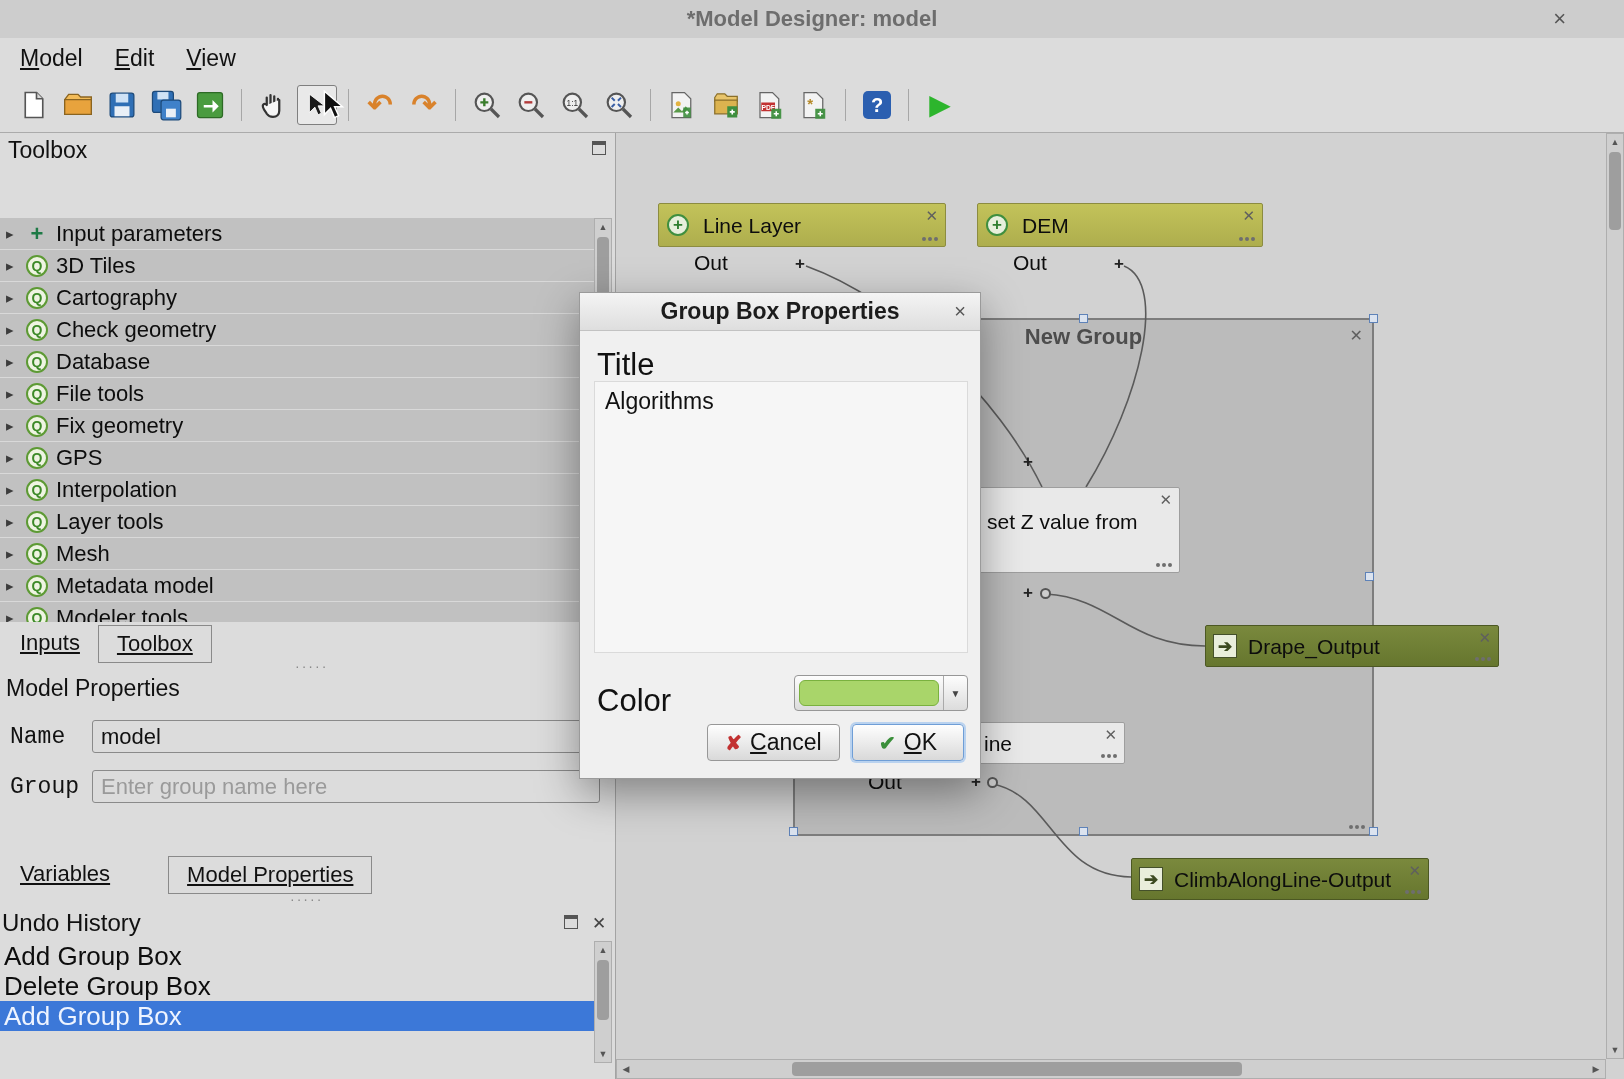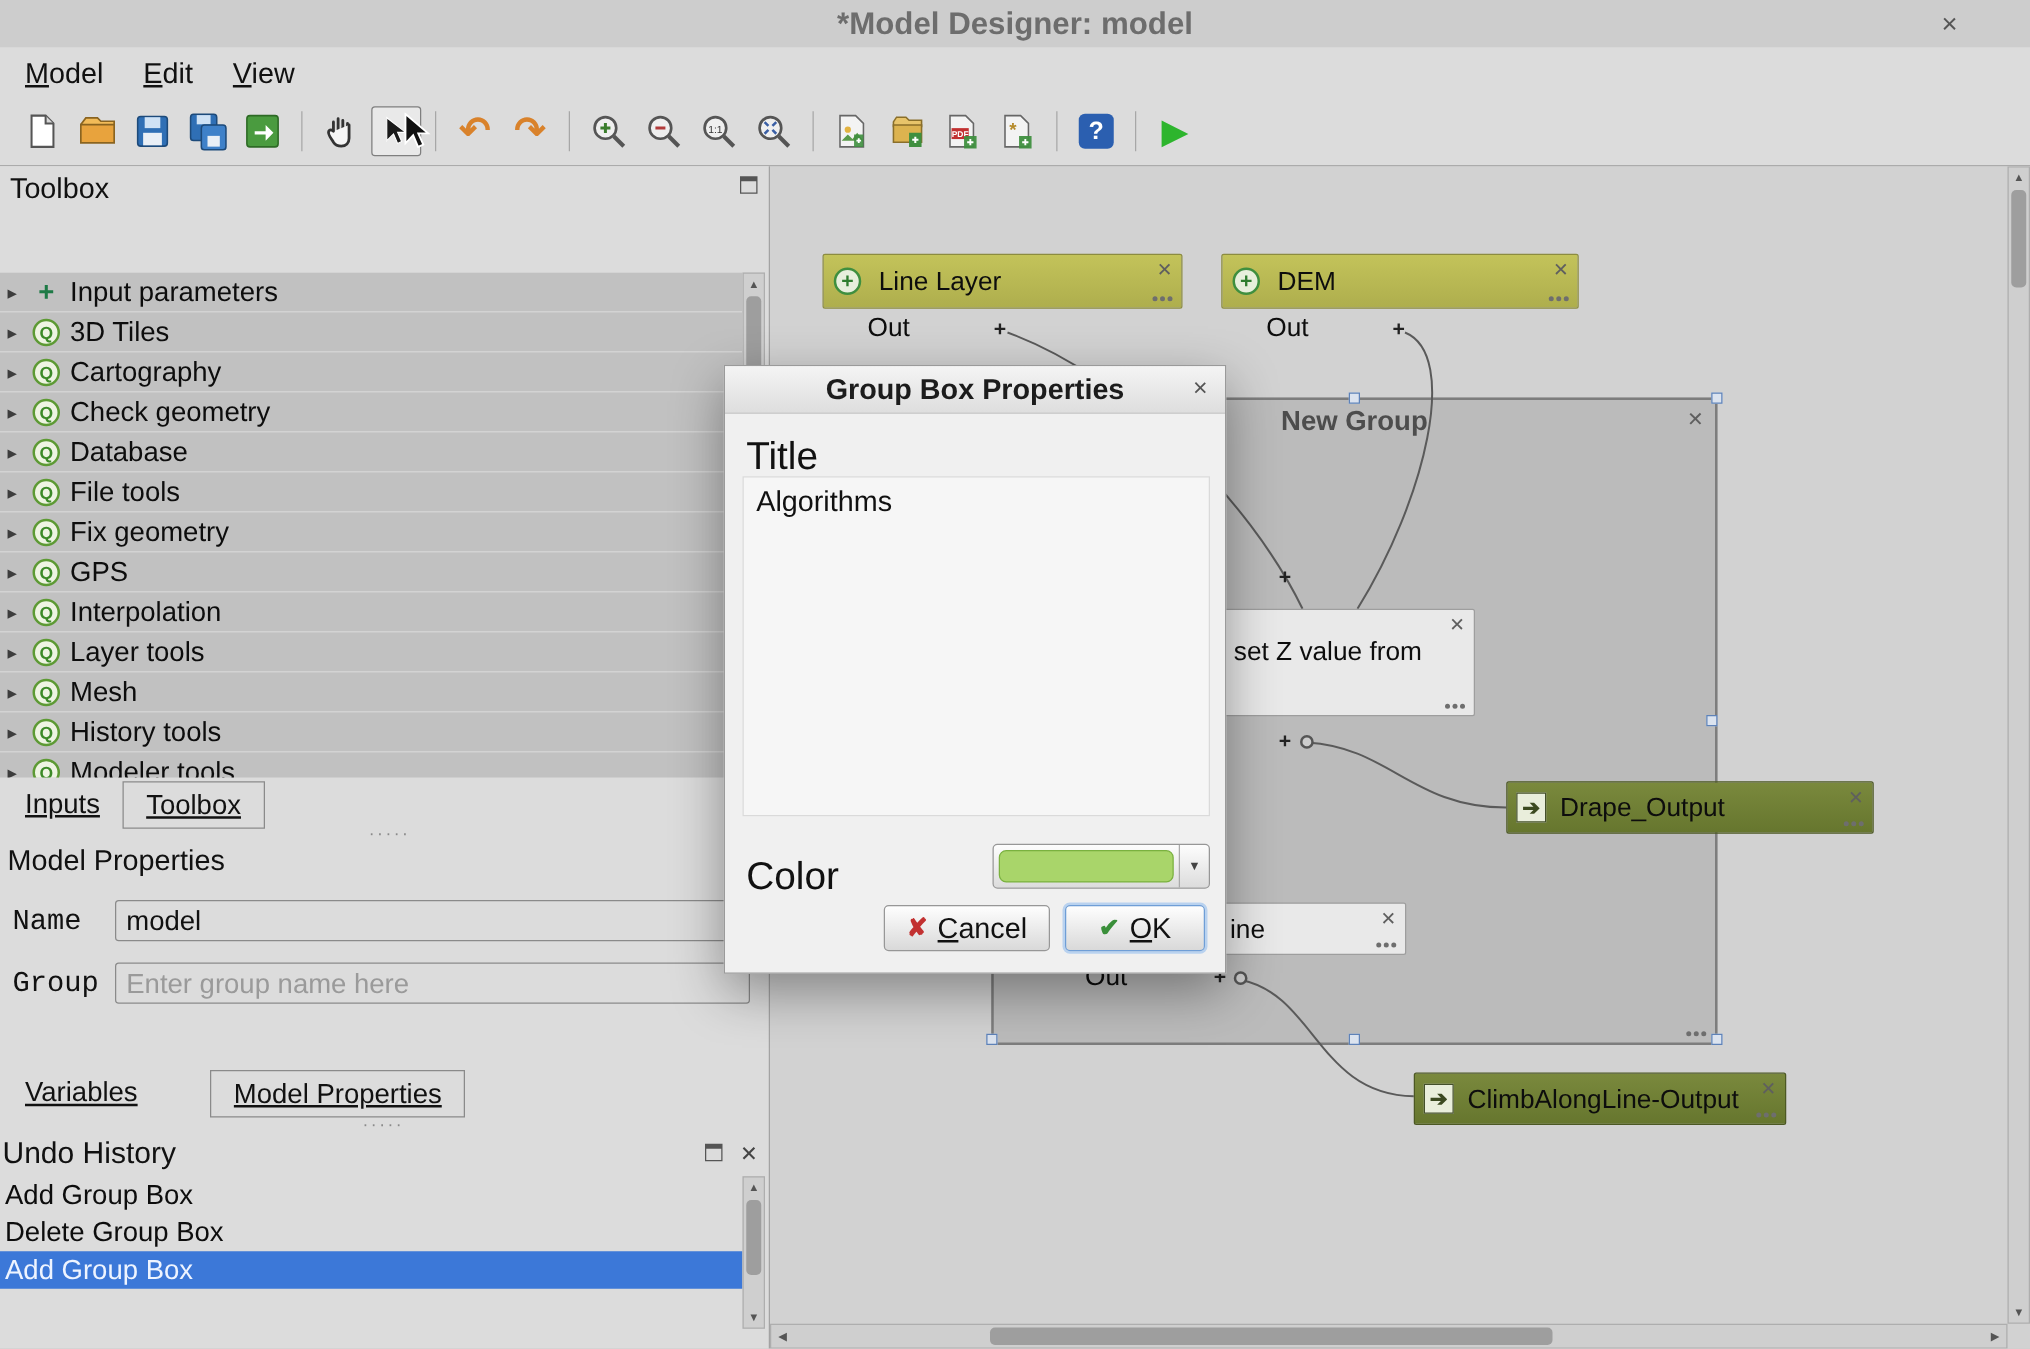--- a/index.html
+++ b/index.html
@@ -3,21 +3,21 @@
 <meta charset="utf-8">
 <style>
   * { margin:0; padding:0; box-sizing:border-box; }
   html,body { width:1624px; height:1079px; background:#bfbfbf; }
   body { font-family:"Liberation Sans", sans-serif; color:#111; }
   #window { position:relative; width:1624px; height:1079px; background:#dcdcdc; overflow:hidden; }
 
   
   .titlebar { position:absolute; left:0; top:0; width:100%; height:38px; background:#cdcdcd;
               display:flex; align-items:center; justify-content:center; z-index:5; }
-  .titlebar .title { font-size:25px; font-weight:bold; color:#6d6d6d; }
+  .titlebar .title { font-size:22px; font-weight:bold; color:#6d6d6d; }
   .titlebar .win-close { position:absolute; right:58px; top:6px; font-size:22px; color:#555; cursor:default; }
 
   .menubar { position:absolute; left:0; top:38px; width:100%; height:40px; background:#dcdcdc;
              display:flex; align-items:center; padding-left:4px; z-index:5; }
   .menu-item { display:inline-block; font-size:23px; padding:5px 16px; color:#111; }
   .menu-item::first-letter { text-decoration:underline; }
 
   .toolbar { position:absolute; left:0; top:78px; width:100%; height:55px; background:#dcdcdc;
              border-bottom:1px solid #ababab; display:flex; align-items:center; padding-left:12px; z-index:5; }
   .tb-btn { width:40px; height:40px; display:flex; align-items:center; justify-content:center; margin:0 2px; position:relative; }
@@ -53,21 +53,21 @@
   .tabbar { position:absolute; display:flex; }
   .tab { font-size:22px; padding:5px 18px; color:#111;text-decoration:underline; }
   .tab.active { border:1px solid #8a8a8a; background:#dcdcdc; }
   .splitter-dots { position:absolute; color:#8a8a8a; font-size:14px; letter-spacing:2px; }
 
   .fieldlabel { position:absolute; font-size:23px; color:#111;font-family:Liberation Mono, monospace; }
   .textinput { position:absolute; height:33px; background:#dcdcdc; border:1px solid #8a8a8a; border-radius:3px;
                font-size:22px; padding:0 8px; font-family:"Liberation Sans", sans-serif; color:#111; }
   .textinput::placeholder { color:#9a9a9a; }
 
-  .undo-row { height:30px; font-size:22px; display:flex; align-items:center; padding-left:4px; color:#0d0d0d; }
+  .undo-row { height:30px; font-size:26px; display:flex; align-items:center; padding-left:4px; color:#0d0d0d; }
   .undo-row.selected { background:#3c78d8; color:#eef4ff; }
 
   
   .canvas-bg { position:absolute; left:616px; top:133px; right:0; bottom:0; background:#d2d2d2; z-index:0; }
   svg.links { position:absolute; left:0; top:0; width:1624px; height:1079px; z-index:2; pointer-events:none; }
 
   .groupbox { position:absolute; left:793px; top:318px; width:581px; height:518px;
               background:rgba(128,128,128,0.28); border:2px solid #7d7d7d; z-index:1; }
   .groupbox .gtitle { position:absolute; top:4px; left:0; width:100%; text-align:center; font-size:22px; font-weight:bold; color:#4d4d4d; }
   .handle { position:absolute; width:9px; height:9px; background:#dbe3ef; border:1px solid #5e82b8; z-index:3; }
@@ -430,21 +430,21 @@
         <span class="tree-label">Layer tools</span>
       </div>
       <div class="tree-row">
         <span class="tri">▸</span>
         <span class="qicon">Q</span>
         <span class="tree-label">Mesh</span>
       </div>
       <div class="tree-row">
         <span class="tri">▸</span>
         <span class="qicon">Q</span>
-        <span class="tree-label">History tools</span>
+        <span class="tree-label">Metadata model</span>
       </div>
       <div class="tree-row">
         <span class="tri">▸</span>
         <span class="qicon">Q</span>
         <span class="tree-label">Modeler tools</span>
       </div>
     </div>
 
     <div class="vscroll" style="left:594px; top:85px; width:18px; height:404px;">
       <span class="arr" style="top:0;">▲</span>

